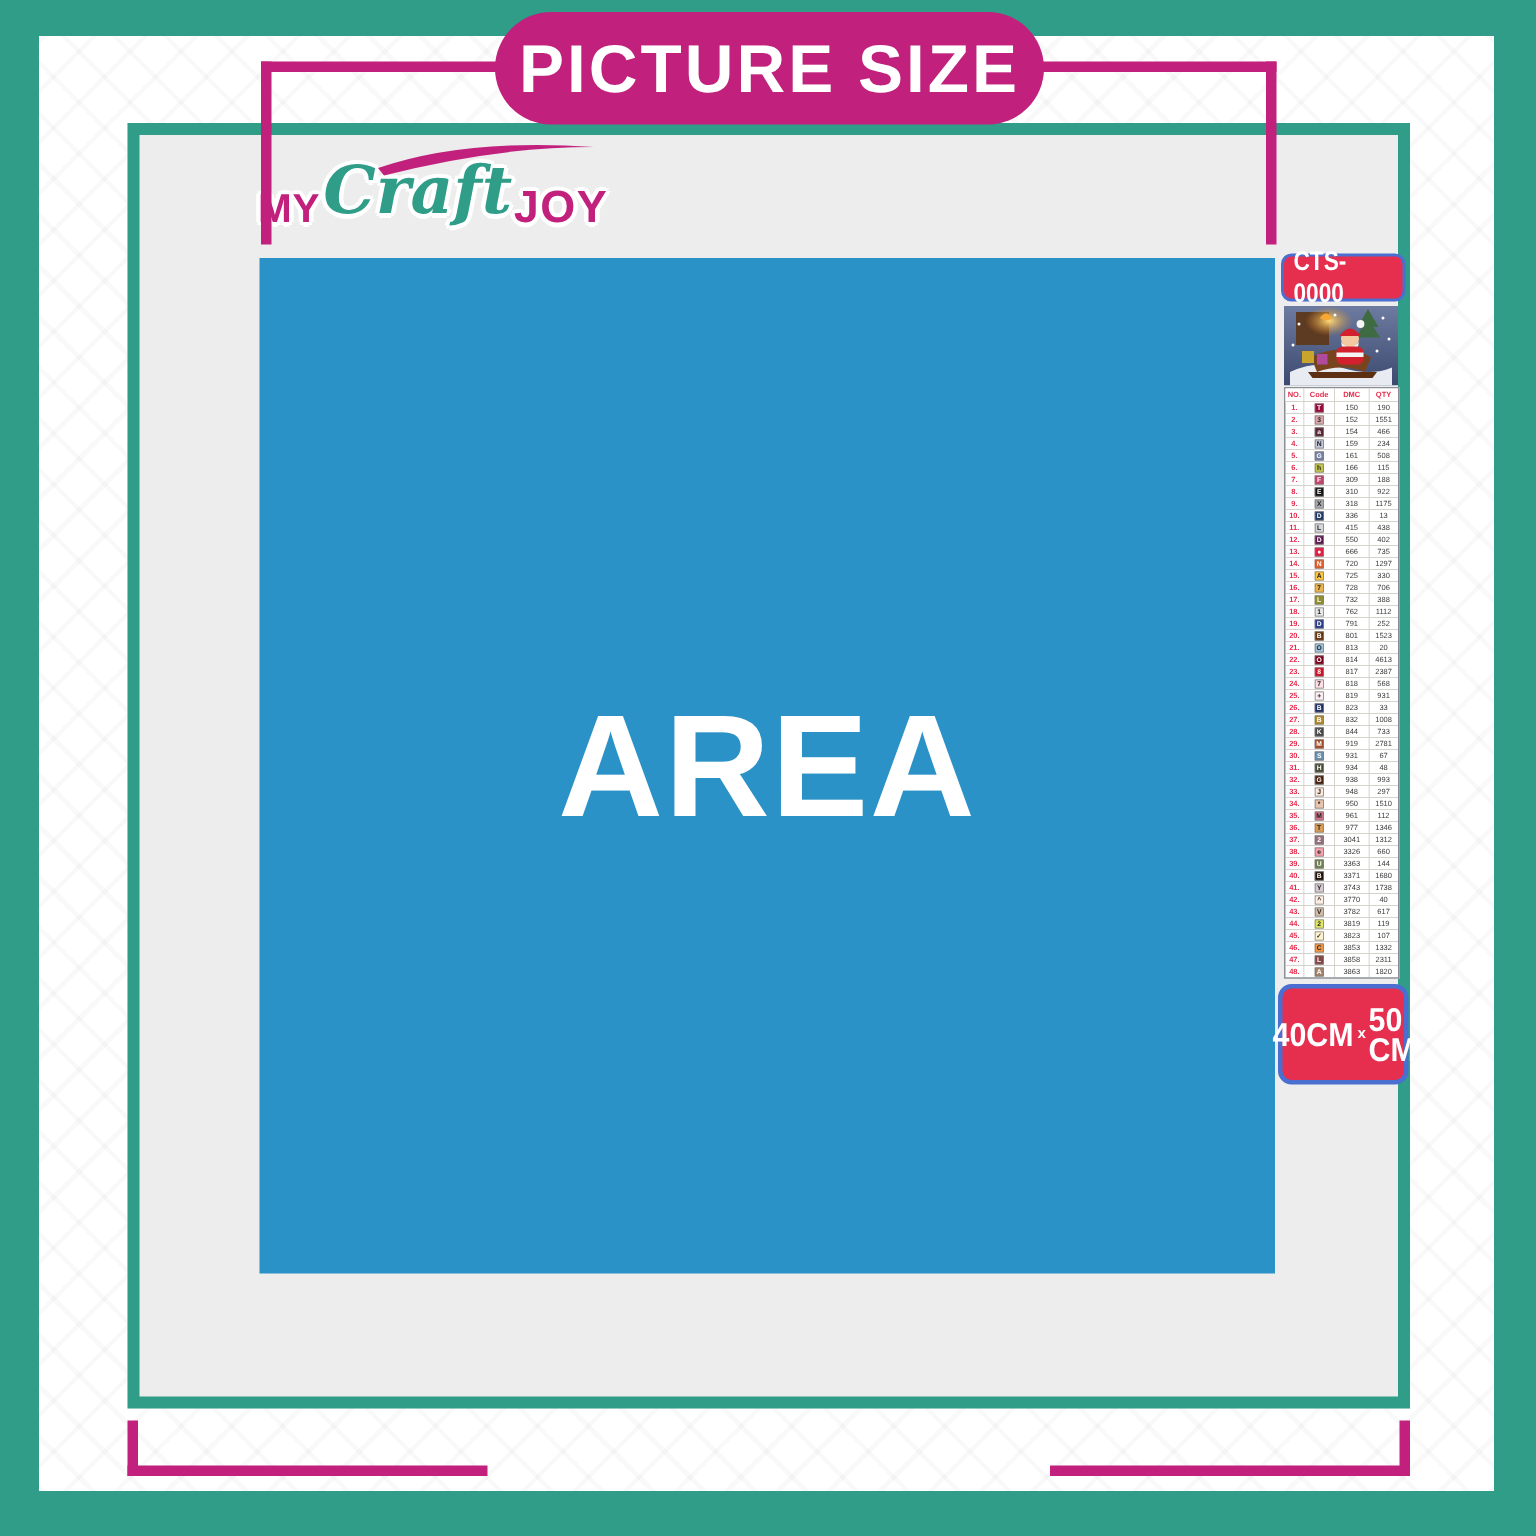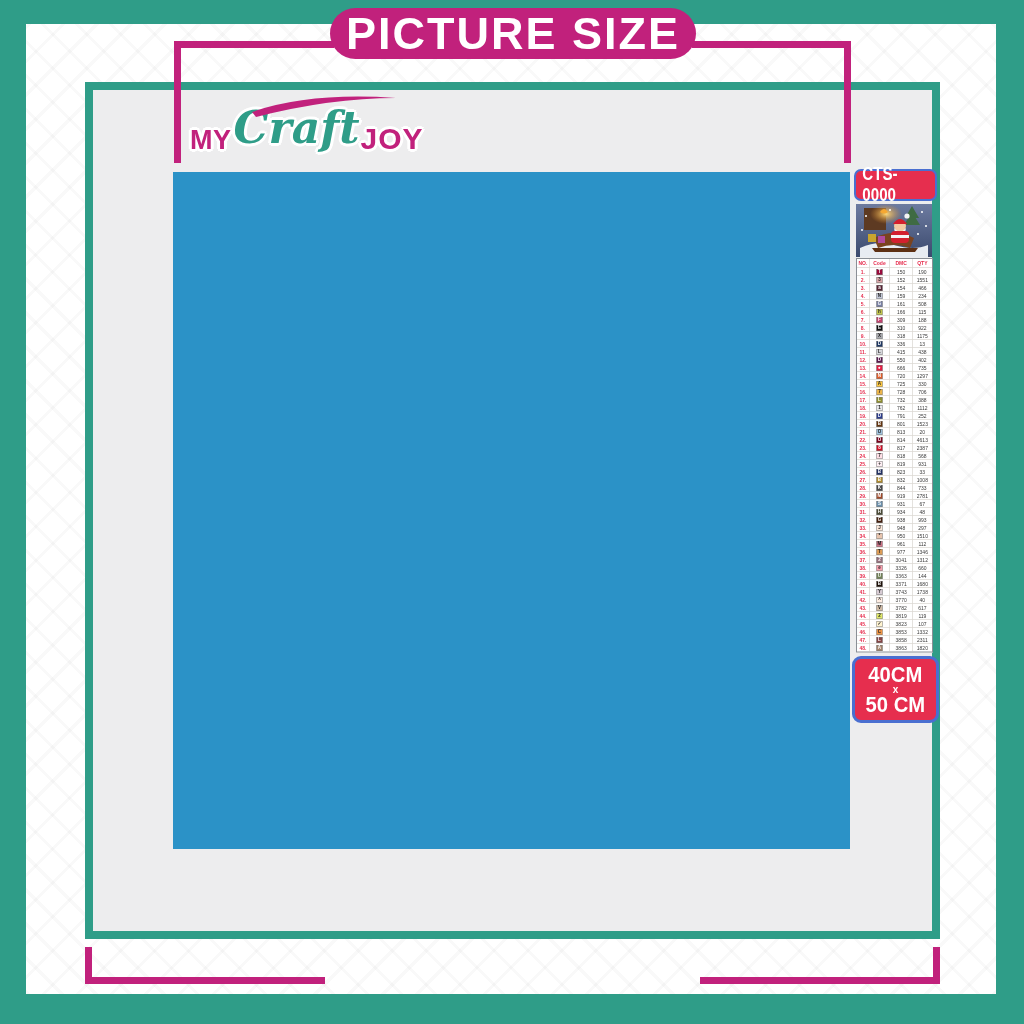--- a/index.html
+++ b/index.html
@@ -23,26 +23,26 @@
     border:8px solid var(--teal,#2f9d88);
     background:#ededee;box-sizing:border-box;
   }
   
   .mline{position:absolute;background:var(--magenta,#c1217c);z-index:6;}
   .pill{
     position:absolute;z-index:7;background:var(--magenta,#c1217c);
     border-radius:40px;display:flex;align-items:center;justify-content:center;
     color:#fff;font-weight:900;letter-spacing:2px;
   }
-  .pill-top{left:330px;top:8px;width:366px;height:51px;font-size:45px;}
+  .pill-top{left:330px;top:8px;width:366px;height:75px;font-size:45px;}
   .pill-bottom{left:322px;top:950px;width:380px;height:68px;font-size:44px;}
   
   .logo{position:absolute;left:172px;top:94px;width:230px;height:76px;z-index:5;}
   .logo .wrap{
-    position:absolute;left:18px;top:14px;white-space:nowrap;
+    position:absolute;left:0;top:14px;white-space:nowrap;
     text-shadow:-2px -2px 0 #fff,2px -2px 0 #fff,-2px 2px 0 #fff,2px 2px 0 #fff,0 -3px 0 #fff,0 3px 0 #fff,-3px 0 0 #fff,3px 0 0 #fff;
   }
   .logo .my{font-weight:900;font-size:27px;color:var(--magenta,#c1217c);letter-spacing:.5px;}
   .logo .craft{
     font-family:"DejaVu Serif",serif;font-style:italic;font-weight:700;
     font-size:44px;color:var(--teal,#2f9d88);margin:0 1px 0 2px;position:relative;top:-6px;
   }
   .logo .joy{font-weight:900;font-size:30px;color:var(--magenta,#c1217c);letter-spacing:1px;}
   .logo svg{position:absolute;left:78px;top:-4px;overflow:visible;}
   
@@ -59,21 +59,21 @@
     position:absolute;left:854px;top:169px;width:83px;height:32px;z-index:3;
     background:var(--red,#e62e4e);border:2px solid var(--blue-border,#4a6fd0);
     border-radius:7px;display:flex;align-items:center;justify-content:center;
     box-sizing:border-box;
   }
   .code-badge span{color:#fff;font-weight:900;font-size:18px;transform:scaleX(.84);letter-spacing:0;}
   .thumb{position:absolute;left:856px;top:204px;width:76px;height:53px;z-index:3;}
   .size-badge{
     position:absolute;left:852px;top:656px;width:87px;height:67px;z-index:3;
     background:var(--red,#e62e4e);border:3px solid var(--blue-border,#4a6fd0);
-    border-radius:9px;display:flex;flex-direction:column;align-items:center;justify-content:center;
+    border-radius:9px;display:flex;align-items:center;justify-content:center;
     box-sizing:border-box;color:#fff;font-weight:900;line-height:.9;
   }
   .size-badge .big{font-size:22px;transform:scaleX(.92);}
   .size-badge .sep{font-size:10px;font-weight:700;line-height:1;}
   
   .tablebox{position:absolute;left:856px;top:258px;z-index:3;}
   .tscale{transform:scale(.5);transform-origin:0 0;width:154px;}
   .ttable{width:154px;background:#fff;border:2px solid #8a8f96;box-sizing:border-box;}
   .trow{display:flex;height:16px;border-top:1px solid #c9c4bc;box-sizing:border-box;}
   .trow.head{height:17px;border-top:none;background:#fff;}
@@ -113,20 +113,21 @@
   <div class="logo">
     <div class="wrap">
       <span class="my">MY</span><span class="craft">Craft</span><span class="joy">JOY</span>
     </div>
     <svg width="150" height="30" viewBox="0 0 150 30">
       <path d="M2 22 Q 60 2 146 8 Q 80 8 6 27 Z" fill="#c1217c"></path>
     </svg>
   </div>
 
   <div class="pasting">
+    <div class="ln">AREA</div>
   </div>
 
   <div class="code-badge">
     <span>CTS-0000</span>
   </div>
 
   <div class="thumb">
     <svg width="76" height="53" viewBox="0 0 76 53">
       <defs>
         <linearGradient id="bgv" x1="0" y1="0" x2="0" y2="1">

